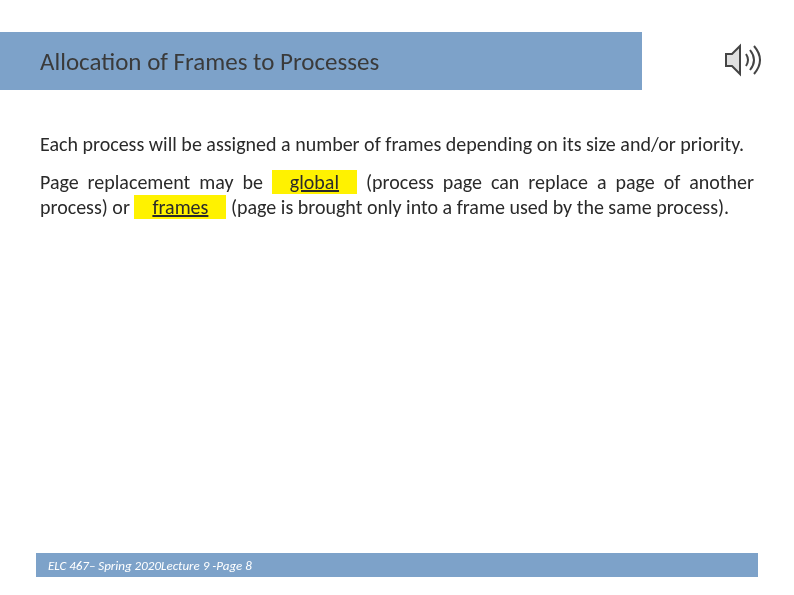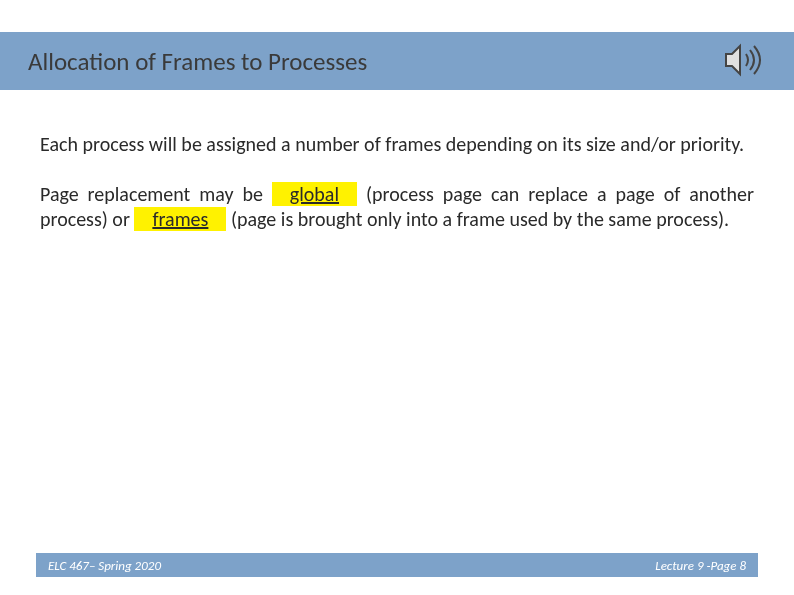--- a/index.html
+++ b/index.html
@@ -8,26 +8,26 @@
     height: 595px;
     background: #ffffff;
     font-family: Calibri, "Segoe UI", Arial, sans-serif;
     position: relative;
     overflow: hidden;
   }
   .title-bar {
     position: absolute;
     top: 32px;
     left: 0;
-    width: 794px;
+    width: 642px;
     height: 58px;
     background: #7da2c9;
     display: flex;
     align-items: center;
-    padding-left: 28px;
+    padding-left: 40px;
   }
   .title-text {
     color: #3a3a3a;
     font-size: 25px;
     font-weight: 400;
   }
   .speaker-icon {
     position: absolute;
     top: 36px;
     right: 28px;
@@ -38,40 +38,39 @@
     position: absolute;
     top: 132px;
     left: 40px;
     width: 714px;
     color: #2a2a2a;
     font-size: 20px;
     line-height: 1.28;
   }
   .para1 {
     text-align: justify;
-    margin-bottom: 24px;
+    margin-bottom: 12px;
   }
   .para2 {
     text-align: justify;
   }
   .hl {
     background: #fff200;
     text-decoration: underline;
     padding: 0 18px;
   }
   .footer-bar {
     position: absolute;
     left: 36px;
     bottom: 18px;
     width: 722px;
     height: 24px;
     background: #7da2c9;
     display: flex;
     align-items: center;
-    justify-content: space-between;
     padding: 0 12px;
   }
   .footer-left, .footer-right {
     color: #ffffff;
     font-size: 13px;
     font-style: italic;
   }
 </style>
 </head>
 <body>

